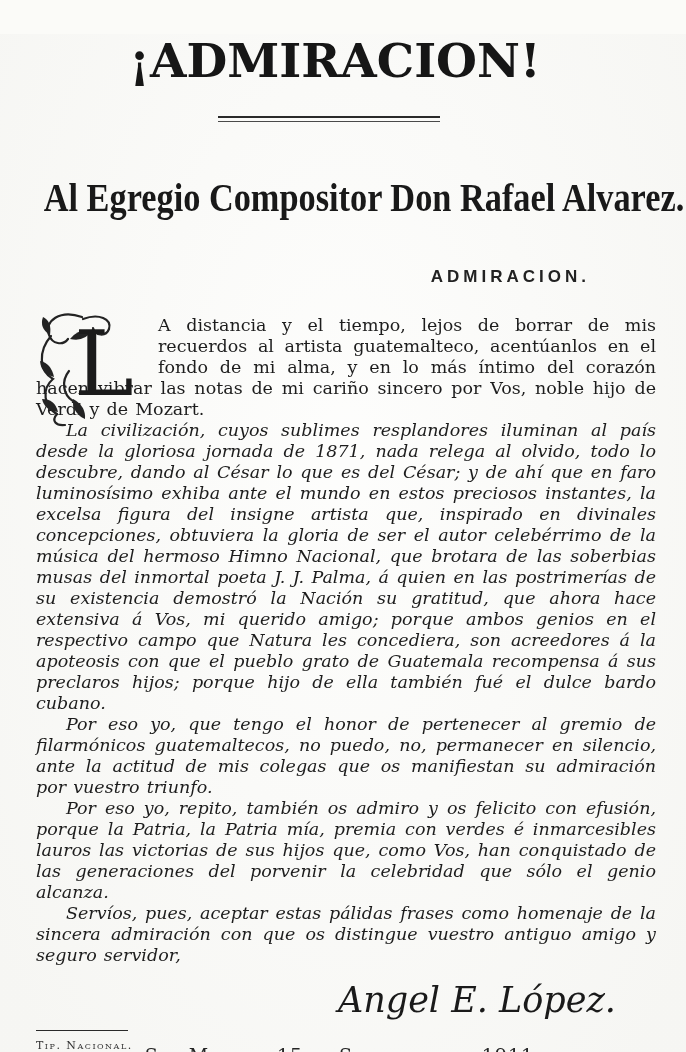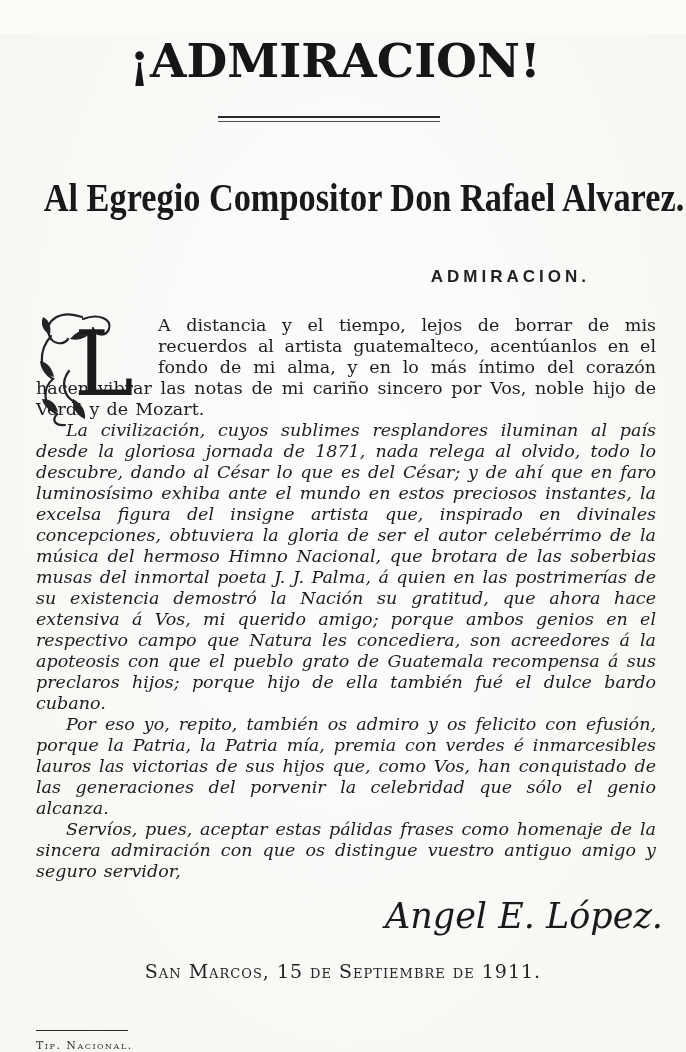--- a/index.html
+++ b/index.html
@@ -89,21 +89,21 @@
     pointer-events: none;
   }
   .dropcap-box svg {
     position: absolute;
     top: -6px;
     left: 0;
     overflow: visible;
   }
   .signature {
     margin-top: 12px;
-    padding-right: 23px;
+    padding-right: 70px;
     text-align: right;
     font-family: "DejaVu Serif", serif;
     font-style: italic;
     font-size: 35px;
     line-height: 44px;
     color: #1a1a1a;
   }
   .dateline {
     margin-top: 22px;
     text-align: center;
@@ -167,20 +167,21 @@
             <path d="M57,19 q4,10 -3,16 q-4,-9 3,-16 z"></path>
           </g>
           <text x="38" y="86" font-size="90" font-family="DejaVu Serif, serif" fill="#1b1b1b">L</text>
         </svg>
       </span>
       <span>A distancia y el tiempo, lejos de borrar de mis recuerdos al artista guatemalteco, acentúanlos en el fondo de mi alma, y en lo más íntimo del corazón hacen vibrar las notas de mi cariño sincero por Vos, noble hijo de Verdi y de Mozart.</span>
     </p>
 
     <p class="para indent">La civilización, cuyos sublimes resplandores iluminan al país desde la gloriosa jornada de 1871, nada relega al olvido, todo lo descubre, dando al César lo que es del César; y de ahí que en faro luminosísimo exhiba ante el mundo en estos preciosos instantes, la excelsa figura del insigne artista que, inspirado en divinales concepciones, obtuviera la gloria de ser el autor celebérrimo de la música del hermoso Himno Nacional, que brotara de las soberbias musas del inmortal poeta J. J. Palma, á quien en las postrimerías de su existencia demostró la Nación su gratitud, que ahora hace extensiva á Vos, mi querido amigo; porque ambos genios en el respectivo campo que Natura les concediera, son acreedores á la apoteosis con que el pueblo grato de Guatemala recompensa á sus preclaros hijos; porque hijo de ella también fué el dulce bardo cubano.</p>
 
+    <p class="para indent">Por eso yo, que tengo el honor de pertenecer al gremio de filarmónicos guatemaltecos, no puedo, no, permanecer en silencio, ante la actitud de mis colegas que os manifiestan su admiración por vuestro triunfo.</p>
 
     <p class="para indent">Por eso yo, repito, también os admiro y os felicito con efusión, porque la Patria, la Patria mía, premia con verdes é inmarcesibles lauros las victorias de sus hijos que, como Vos, han conquistado de las generaciones del porvenir la celebridad que sólo el genio alcanza.</p>
 
     <p class="para indent">Servíos, pues, aceptar estas pálidas frases como homenaje de la sincera admiración con que os distingue vuestro antiguo amigo y seguro servidor,</p>
 
   </div>
 
   <div class="signature">Angel E. López.</div>
 
   <div class="dateline">San Marcos, 15 de Septiembre de 1911.</div>

